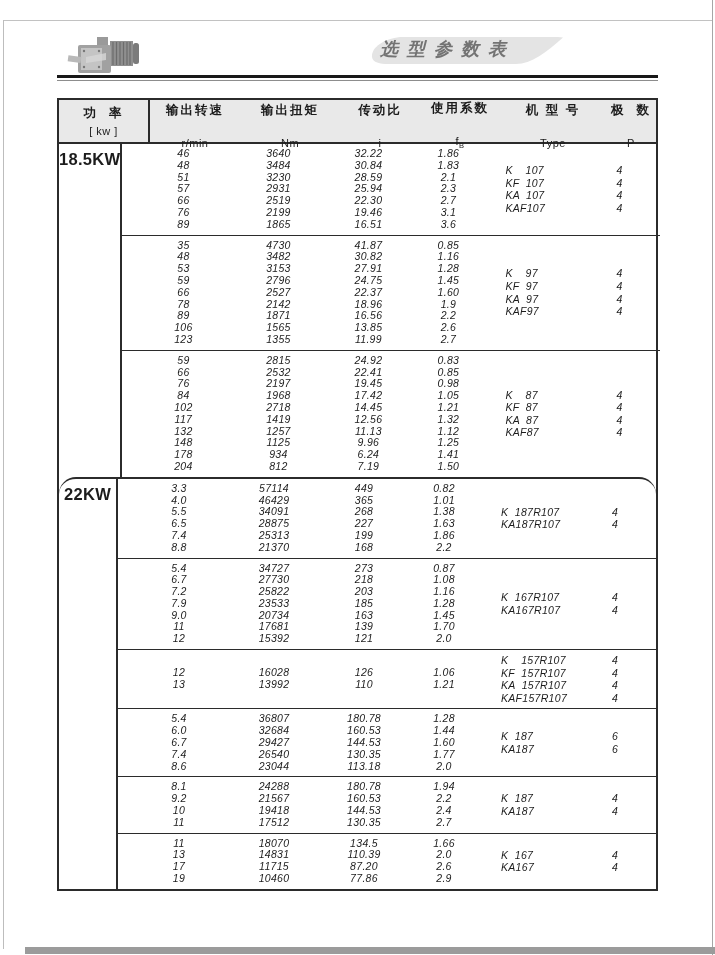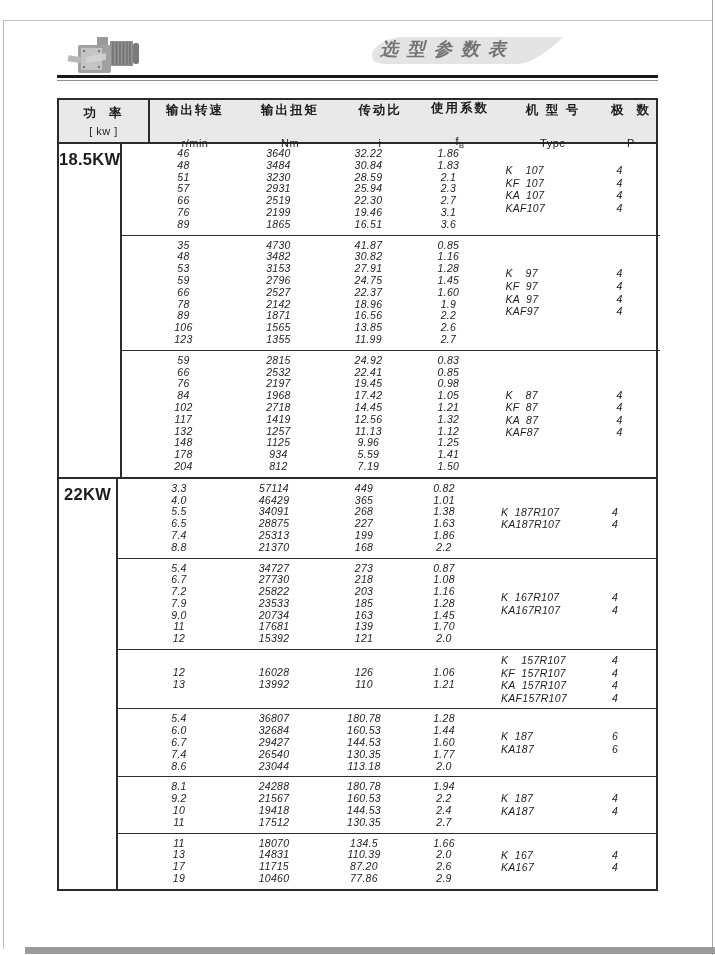--- a/index.html
+++ b/index.html
@@ -35,21 +35,21 @@
   .power-head{width:112px;border-right:2px solid #2b2b2b;box-sizing:border-box;
     display:flex;flex-direction:column;align-items:center;justify-content:center;gap:3px;}
   .head-grid{flex:1;display:grid;grid-template-columns:90px 100px 80px 80px 106px 50px;}
   .hcell{display:flex;flex-direction:column;align-items:center;justify-content:center;gap:18px;}
   .hcn{font-size:12.5px;font-weight:bold;letter-spacing:2px;white-space:pre;}
   .hunit{font-size:11px;letter-spacing:0.5px;}
   .hunit sub{font-size:7.5px;}
 
   .tbody{display:flex;flex-direction:column;}
   .table-section{display:flex;}
-  .table-section + .table-section{border-top:2px solid #2b2b2b;}
+  .table-section + .table-section{border-top:2px solid #2b2b2b;border-radius:17px;}
   .power-col{width:89px;border-right:2px solid #2b2b2b;box-sizing:border-box;
     padding-top:6px;text-align:center;}
   .power-label{font-size:16.5px;font-weight:bold;letter-spacing:0.3px;}
   .data-col{flex:1;display:flex;flex-direction:column;}
   .ratio-group{display:flex;padding:4px 16px;font-style:italic;}
   .ratio-group + .ratio-group{border-top:1.5px solid #2b2b2b;}
   .data-rows{width:350px;display:flex;flex-direction:column;justify-content:center;}
   .table-row{display:grid;grid-template-columns:90px 100px 80px 80px;height:11.8px;}
   .cell{text-align:center;font-size:10.5px;line-height:11.8px;letter-spacing:0.3px;}
   .type-block{flex:1;display:flex;flex-direction:column;justify-content:center;}
@@ -324,21 +324,21 @@
               </div>
               <div class="table-row">
                 <div class="cell">148</div>
                 <div class="cell">1125</div>
                 <div class="cell">9.96</div>
                 <div class="cell">1.25</div>
               </div>
               <div class="table-row">
                 <div class="cell">178</div>
                 <div class="cell">934</div>
-                <div class="cell">5.59</div>
+                <div class="cell">6.24</div>
                 <div class="cell">1.41</div>
               </div>
               <div class="table-row">
                 <div class="cell">204</div>
                 <div class="cell">812</div>
                 <div class="cell">7.19</div>
                 <div class="cell">1.50</div>
               </div>
             </div>
             <div class="type-block">

